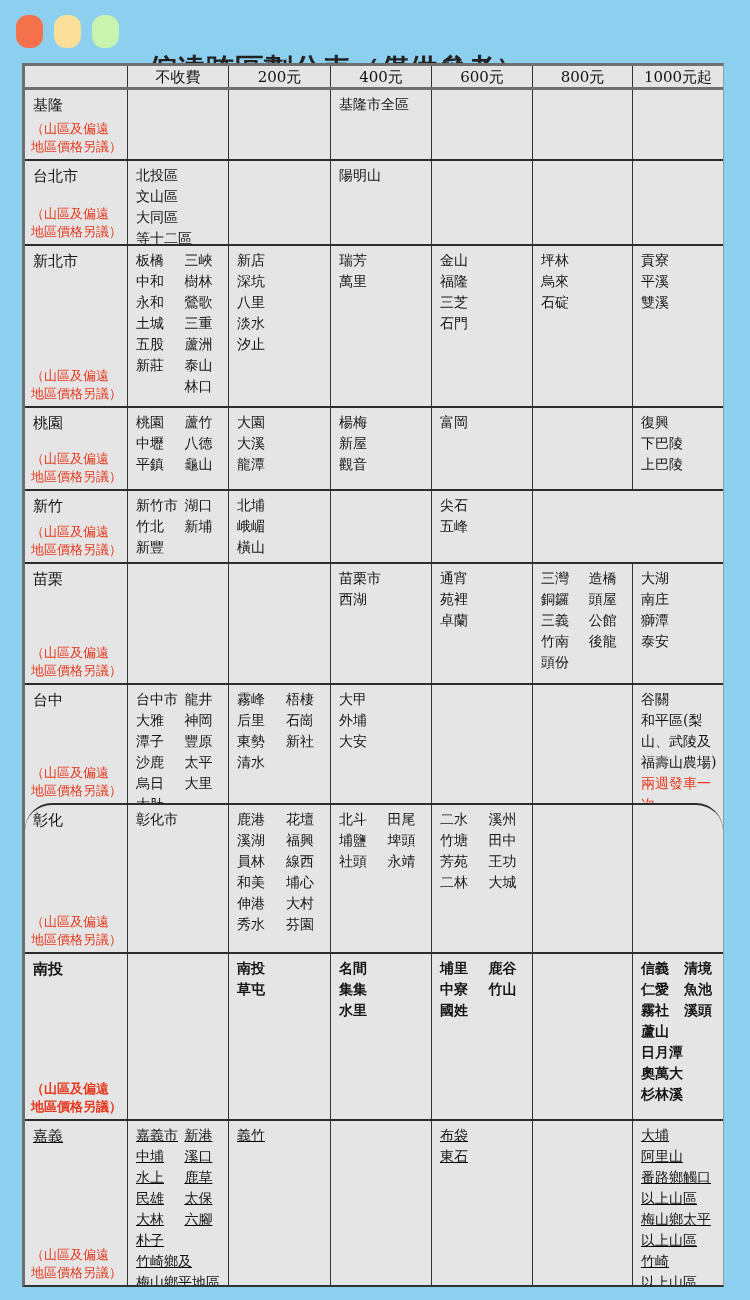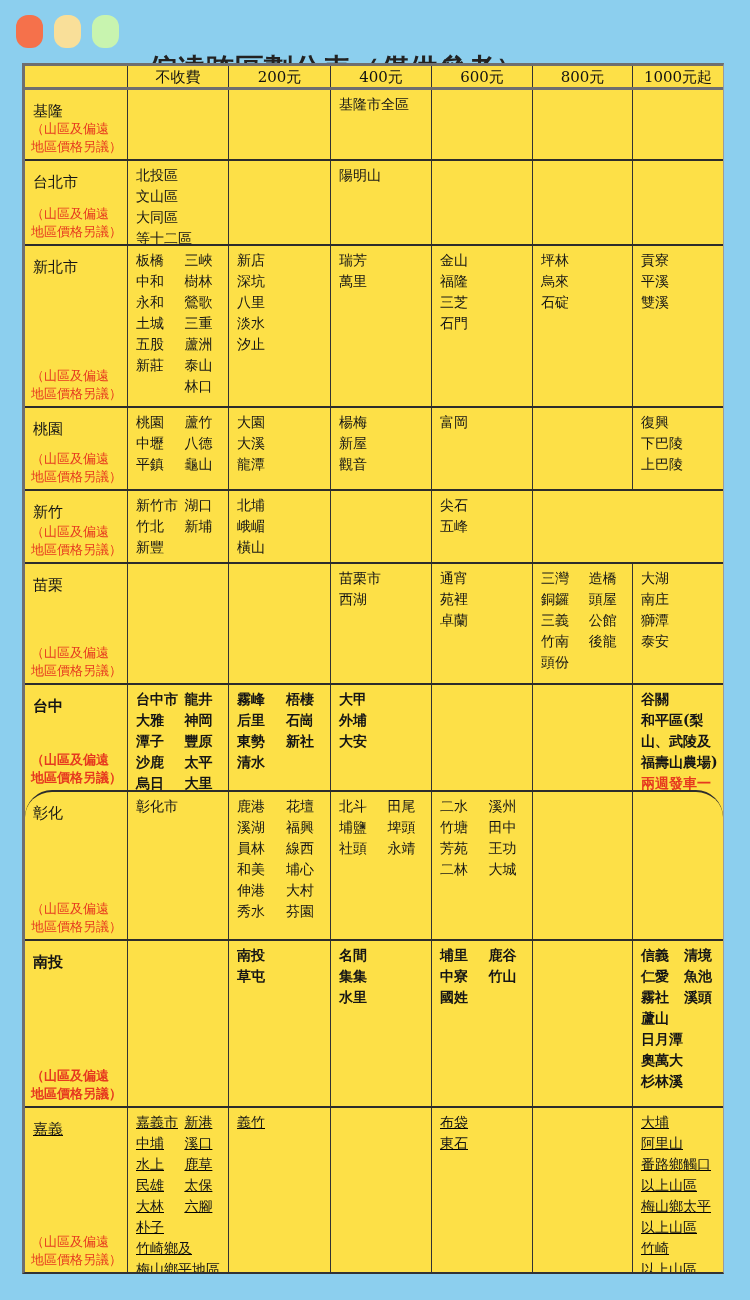--- a/index.html
+++ b/index.html
@@ -18,21 +18,21 @@
   }
   .dots { position:absolute; left:16px; top:15px; display:flex; gap:11px; }
   .dot { width:27px; height:33px; border-radius:12px; }
   .title {
     position:absolute; left:148px; top:8px; width:580px;
     font-size:29px; font-weight:700; color:var(--title);
     letter-spacing:0px; white-space:nowrap;margin-top:42px;
   }
   .table {
     position:absolute; left:22px; top:63px; width:702px;
-    background:#fde047;
+    background:#e5e5e5;
     border-left:3px solid var(--grid-gray);
     border-top:3px solid var(--grid-gray);
     border-right:1px solid #9a9a9a;
     border-bottom:2px solid var(--grid-dark);
   }
   .header-row, .row {
     display:grid;
     grid-template-columns:103px 101px 102px 101px 101px 100px 1fr;
   }
   .header-row {
@@ -47,21 +47,21 @@
   .header-cell:last-child { border-right:none; }
   .row { border-top:2px solid #2c2c2c; overflow:hidden; }
   .row:first-child { border-top:none; }
   .cell {
     border-right:1.5px solid var(--grid-dark);
     padding:4px 4px 0 8px;
     font-size:14px; line-height:21px; color:#151515;
     overflow:hidden; position:relative;
   }
   .cell:last-child { border-right:none; }
-  .region { padding-top:11px; }
+  .region { padding-top:5px; }
   .region-name { font-size:15px; }
   .note {
     position:absolute; left:6px; bottom:3px;
     color:var(--red); font-size:13px; line-height:18px;
     white-space:pre-line;
   }
   .line { display:flex; }
   .tok { flex:1 1 auto; min-width:0; }
   .tok:first-child:not(:only-child) { flex:0 0 55%; }
   .red { color:var(--red); }
@@ -390,21 +390,21 @@
               <span class="tok">南庄</span>
             </div>
             <div class="line">
               <span class="tok">獅潭</span>
             </div>
             <div class="line">
               <span class="tok">泰安</span>
             </div>
           </div>
         </div>
-        <div class="row" style="height: 107px; font-weight: bold;">
+        <div class="row" style="height: 120px;">
           <div class="cell region">
             <div class="region-name">台中</div>
             <div class="note">（山區及偏遠
 地區價格另議）</div>
           </div>
           <div class="cell">
             <div class="line">
               <span class="tok">台中市</span>
               <span class="tok">龍井</span>
             </div>

